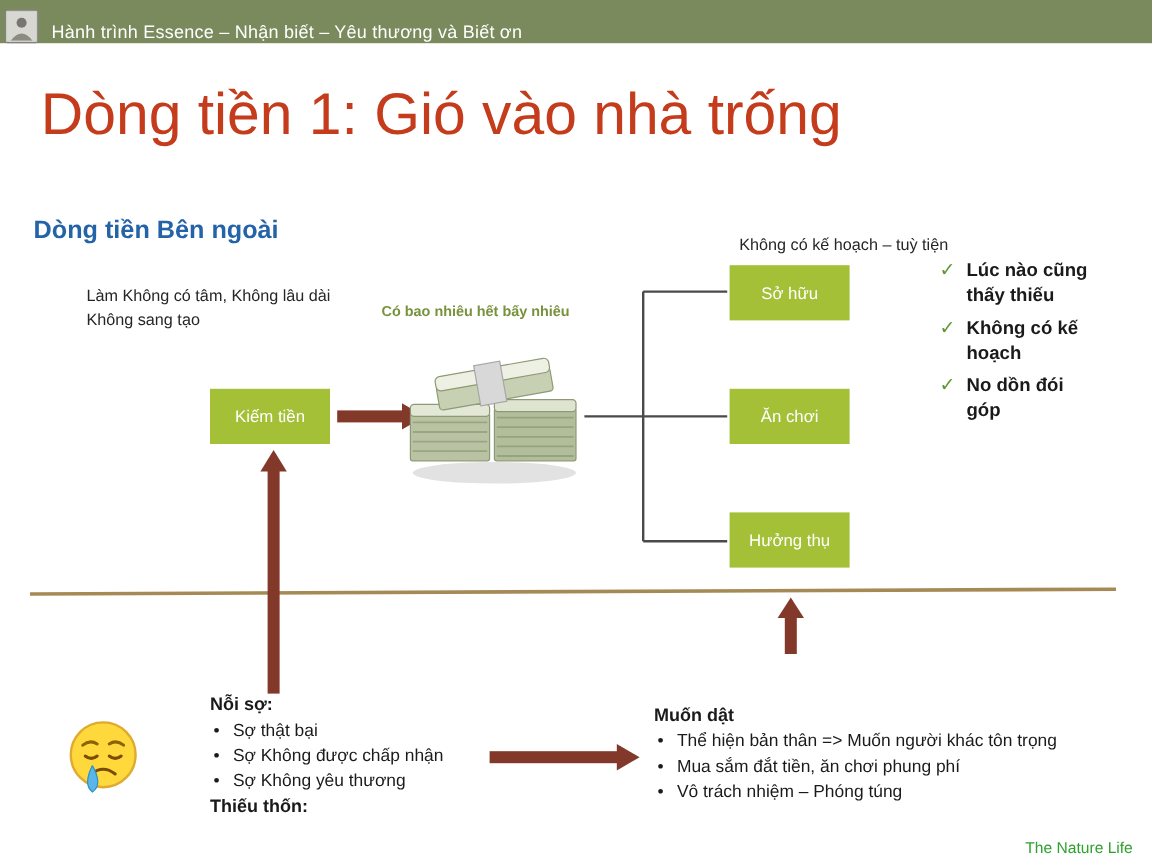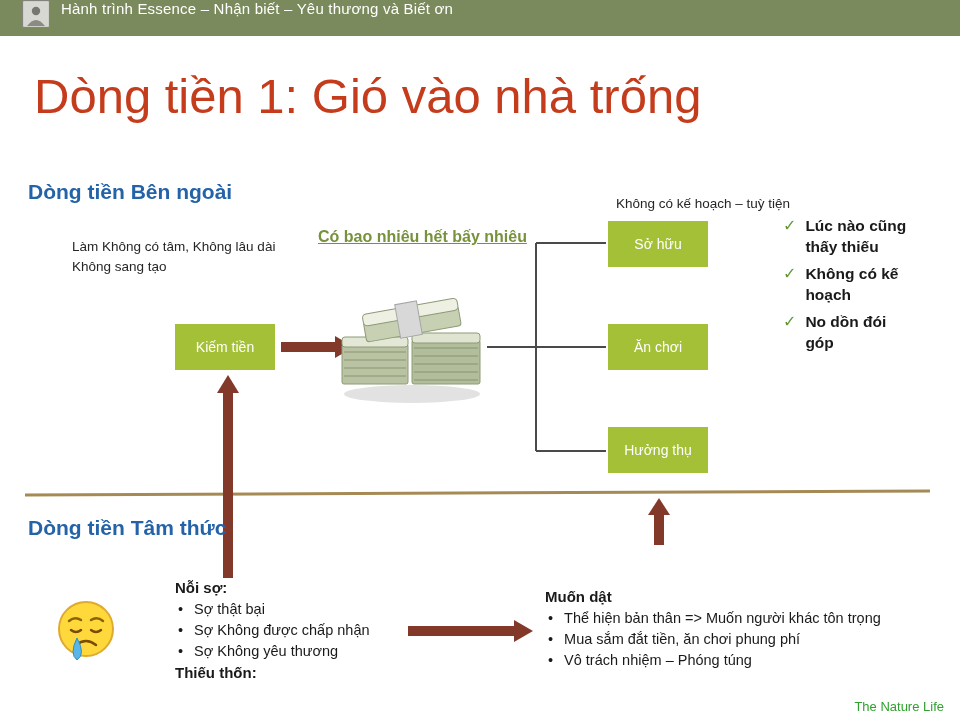--- a/index.html
+++ b/index.html
@@ -1,41 +1,41 @@
 <!DOCTYPE html>
 <html style="--header_green: #7A8A5C; --title_red: #C43C1C; --heading_blue: #2563A8; --box_green: #A3C037; --caption_olive: #76923C; --arrow_brown: #83392A; --divider_tan: #A68A56; --check_green: #5E9732; --footer_green: #2EA12E;"><head>
 <meta charset="utf-8">
 <style>
   html,body{margin:0;padding:0;background:#fff;}
   .stage{position:relative;width:960px;height:720px;background:#fff;overflow:hidden;
          font-family:"Liberation Sans","DejaVu Sans",sans-serif;}
 
   
   .header{position:absolute;left:0;top:0;width:960px;height:36px;
-          background:var(--header_green,#7A8A5C);display:flex;align-items:flex-start;
-          gap:11px;box-sizing:border-box;padding-left:22px;}
+          background:var(--header_green,#7A8A5C);display:flex;align-items:flex-end;
+          gap:11px;box-sizing:border-box;padding-left:4px;}
   .logo{width:26px;height:26px;background:#cfcfca;border:1px solid #83837d;border-radius:2px;
         display:flex;align-items:center;justify-content:center;overflow:hidden;}
   .header-title{color:#fff;font-size:15px;letter-spacing:.2px;}
 
   
   .title{position:absolute;left:34px;top:68px;font-size:49px;color:var(--title_red,#C43C1C);
          white-space:nowrap;}
 
   
   .heading{position:absolute;font-size:21px;font-weight:bold;color:var(--heading_blue,#2563A8);
            white-space:nowrap;}
   .heading-external{left:28px;top:180px;}
   .heading-mindset{left:28px;top:516px;}
 
   
   .note-top-right{position:absolute;left:616px;top:160px;font-size:13.5px;color:#262626;margin-top:36px;}
   .note-work{position:absolute;left:72px;top:237px;font-size:13.5px;color:#262626;line-height:1.5;}
-  .money-caption{position:absolute;left:318px;top:228px;font-size:16px;font-weight:bold;
-                 color:var(--caption_olive,#76923C);white-space:nowrap;text-decoration:underline;}
+  .money-caption{position:absolute;left:318px;top:252px;font-size:12px;font-weight:bold;
+                 color:var(--caption_olive,#76923C);white-space:nowrap;}
 
   
   .gbox{position:absolute;width:100px;height:46px;background:var(--box_green,#A3C037);
         color:#fff;display:flex;align-items:center;justify-content:center;font-size:14px;}
   .box-earn{left:175px;top:324px;}
   .box-own{left:608px;top:221px;}
   .box-play{left:608px;top:324px;}
   .box-enjoy{left:608px;top:427px;}
 
   .money{position:absolute;left:336px;top:282px;width:152px;height:124px;}
@@ -152,21 +152,20 @@
     <div class="check-item">
       <span class="check">✓</span>
       <span class="check-text">Không có kế hoạch</span>
     </div>
     <div class="check-item">
       <span class="check">✓</span>
       <span class="check-text">No dồn đói góp</span>
     </div>
   </div>
 
-  <div class="heading heading-mindset">Dòng tiền Tâm thức</div>
 
   <div class="emoji">
     <svg width="58" height="68" viewBox="0 0 58 68">
       <circle cx="29" cy="29" r="27" fill="#FFD93B" stroke="#E0A92F" stroke-width="2"></circle>
       <path d="M12 21 q6 -5 12 -1" stroke="#8a6400" stroke-width="2.5" fill="none" stroke-linecap="round"></path>
       <path d="M34 20 q6 -4 12 1" stroke="#8a6400" stroke-width="2.5" fill="none" stroke-linecap="round"></path>
       <path d="M14 30 q5 4 10 0" stroke="#7a4b00" stroke-width="2.5" fill="none" stroke-linecap="round"></path>
       <path d="M34 30 q5 4 10 0" stroke="#7a4b00" stroke-width="2.5" fill="none" stroke-linecap="round"></path>
       <path d="M19 45 q10 -8 20 0" stroke="#7a4b00" stroke-width="2.5" fill="none" stroke-linecap="round"></path>
       <path d="M20 38 q-8 16 0 22 q9 -6 0 -22" fill="#5AB5E8" stroke="#2F8FC8" stroke-width="1"></path>

